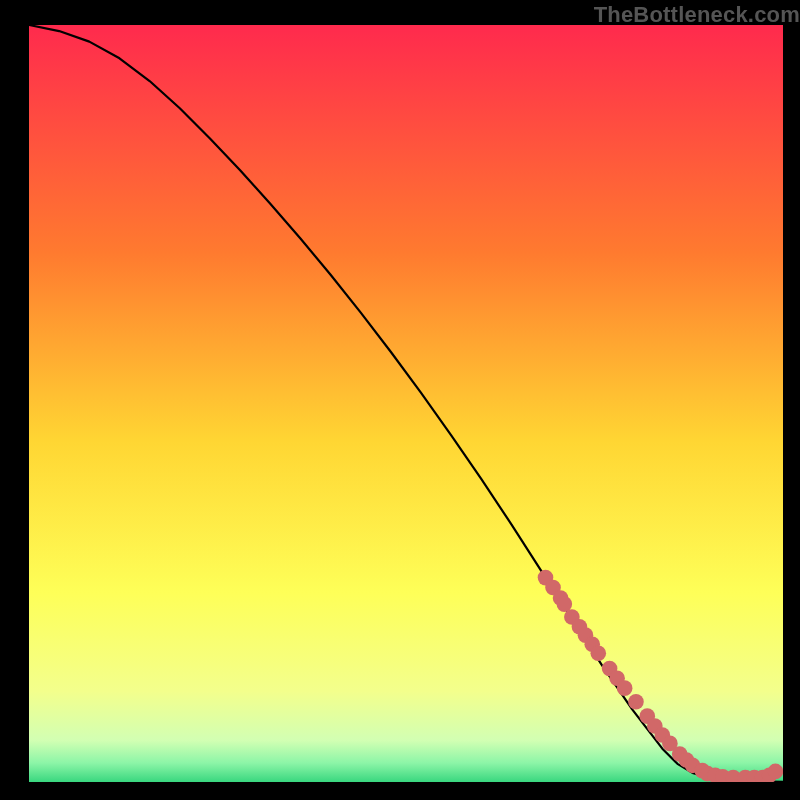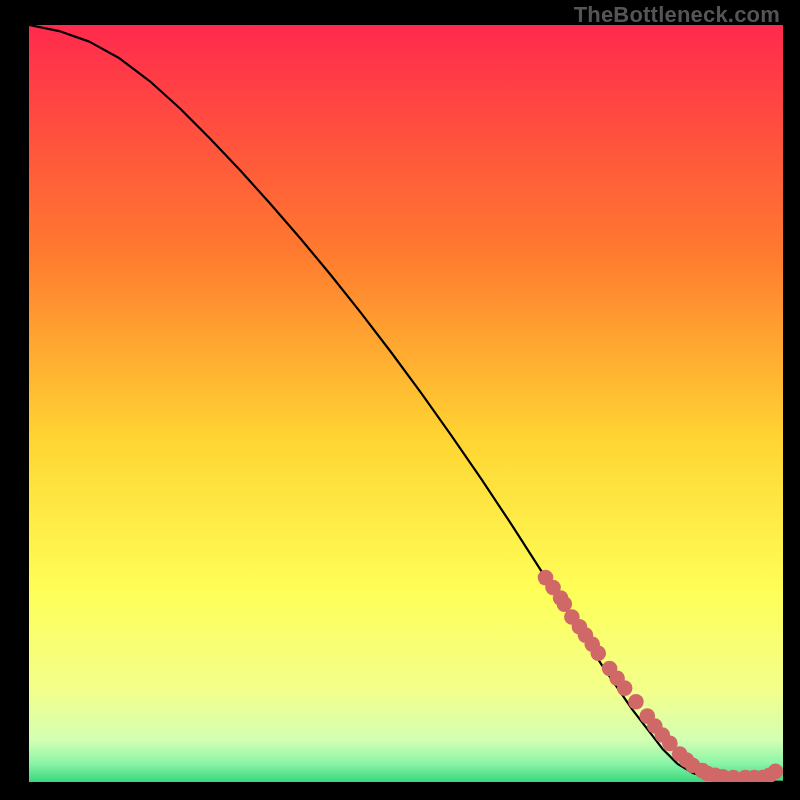--- a/index.html
+++ b/index.html
@@ -1,21 +1,21 @@
 <!DOCTYPE html>
 <html><head>
 <meta charset="utf-8">
 <style>
   * { margin: 0; padding: 0; box-sizing: border-box; }
   html, body { width: 800px; height: 800px; background: #000; overflow: hidden; }
   .wrap { position: relative; width: 800px; height: 800px; }
   .attribution {
     position: absolute;
     top: 2px;
-    right: 20px;
+    right: 0;
     font-family: Arial, Helvetica, sans-serif;
     font-size: 22px;
     font-weight: 600;
     color: #555;
     letter-spacing: 0.2px;
   }
   .plot {
     position: absolute;
     left: 29px;
     top: 25px;

